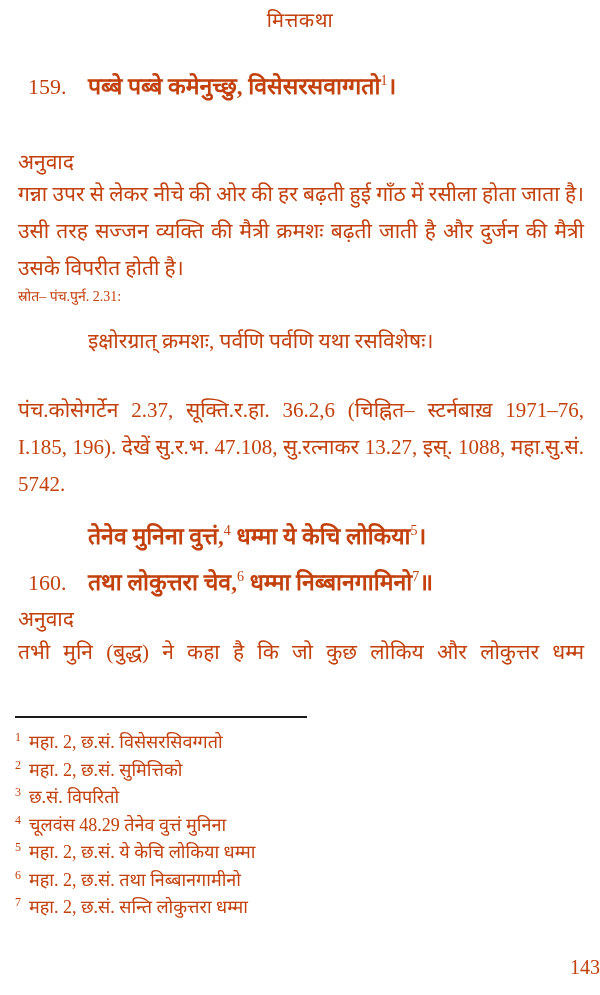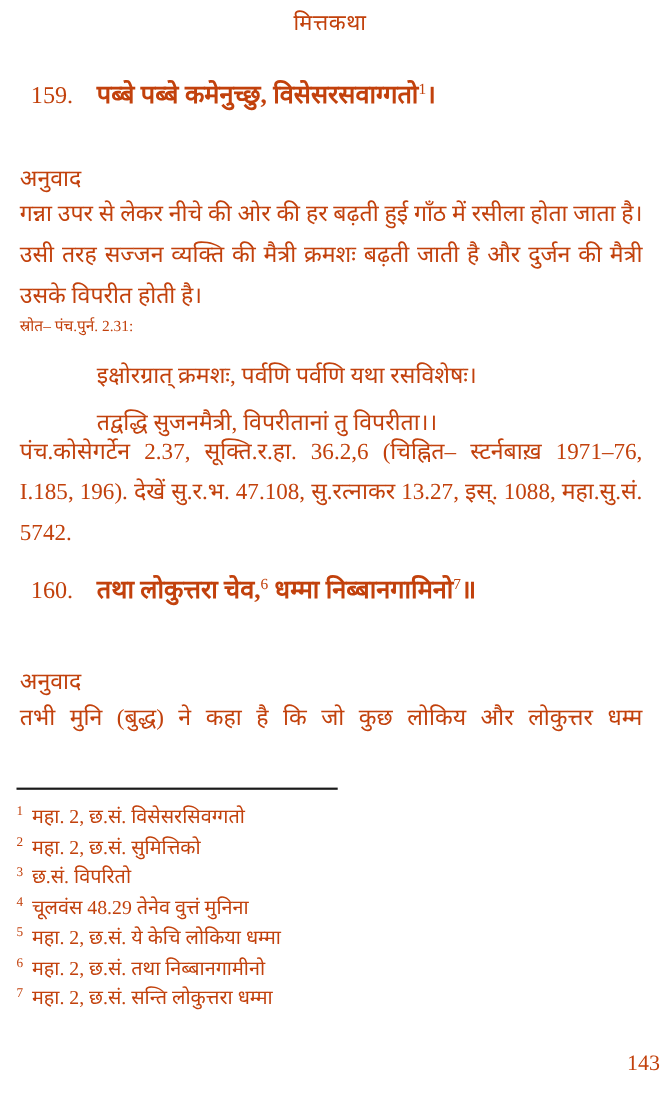--- a/index.html
+++ b/index.html
@@ -89,27 +89,27 @@
       <div class="verse-line"><span>पब्बे पब्बे कमेनुच्छु, विसेसरसवाग्गतो</span><sup class="fn-ref">1</sup><span>।</span></div>
     </div>
   </div>
 
   <div class="abs section-label" style="top:147px; left:18px;">अनुवाद</div>
   <div class="abs body-para" style="top:176px; left:18px; width:566px;">गन्ना उपर से लेकर नीचे की ओर की हर बढ़ती हुई गाँठ में रसीला होता जाता है। उसी तरह सज्जन व्यक्ति की मैत्री क्रमशः बढ़ती जाती है और दुर्जन की मैत्री उसके विपरीत होती है।</div>
 
   <div class="abs source-line" style="top:286px; left:18px;"><span>स्रोत–</span>&nbsp;<span>पंच.पुर्न. 2.31:</span></div>
   <div class="abs source-verse" style="top:320px; left:88px;">
     <div>इक्षोरग्रात् क्रमशः, पर्वणि पर्वणि यथा रसविशेषः।</div>
-    <div>तद्वद्धि सुजनमैत्री, विपरीतानां तु विपरीता।।</div>
   </div>
   <div class="abs body-para" style="top:392px; left:18px; width:566px;">पंच.कोसेगर्टेन 2.37, सूक्ति.र.हा. 36.2,6 (चिह्नित– स्टर्नबाख़ 1971–76, I.185, 196). देखें सु.र.भ. 47.108, सु.रत्नाकर 13.27, इस्. 1088, महा.सु.सं. 5742.</div>
 
   <div class="abs verse-block" style="top:514px; left:28px; right:10px;">
     <div class="verse-num">160.</div>
     <div class="verse-lines">
+      <div class="verse-line"><span>तेनेव मुनिना वुत्तं,</span><sup class="fn-ref">4</sup><span> धम्मा ये केचि लोकिया</span><sup class="fn-ref">5</sup><span>।</span></div>
       <div class="verse-line"><span>तथा लोकुत्तरा चेव,</span><sup class="fn-ref">6</sup><span> धम्मा निब्बानगामिनो</span><sup class="fn-ref">7</sup><span>॥</span></div>
     </div>
   </div>
 
   <div class="abs section-label" style="top:604px; left:18px;">अनुवाद</div>
   <div class="abs body-para force-justify" style="top:634px; left:18px; width:566px;">तभी मुनि (बुद्ध) ने कहा है कि जो कुछ लोकिय और लोकुत्तर धम्म</div>
 
   <hr class="abs foot-rule" style="top:716px; left:15px; width:292px;">
   <div class="abs" style="top:729px; left:15px; right:10px;">
     <div class="footnote-row"><sup class="fn-num">1</sup><span>महा. 2, छ.सं. विसेसरसिवग्गतो</span></div>

